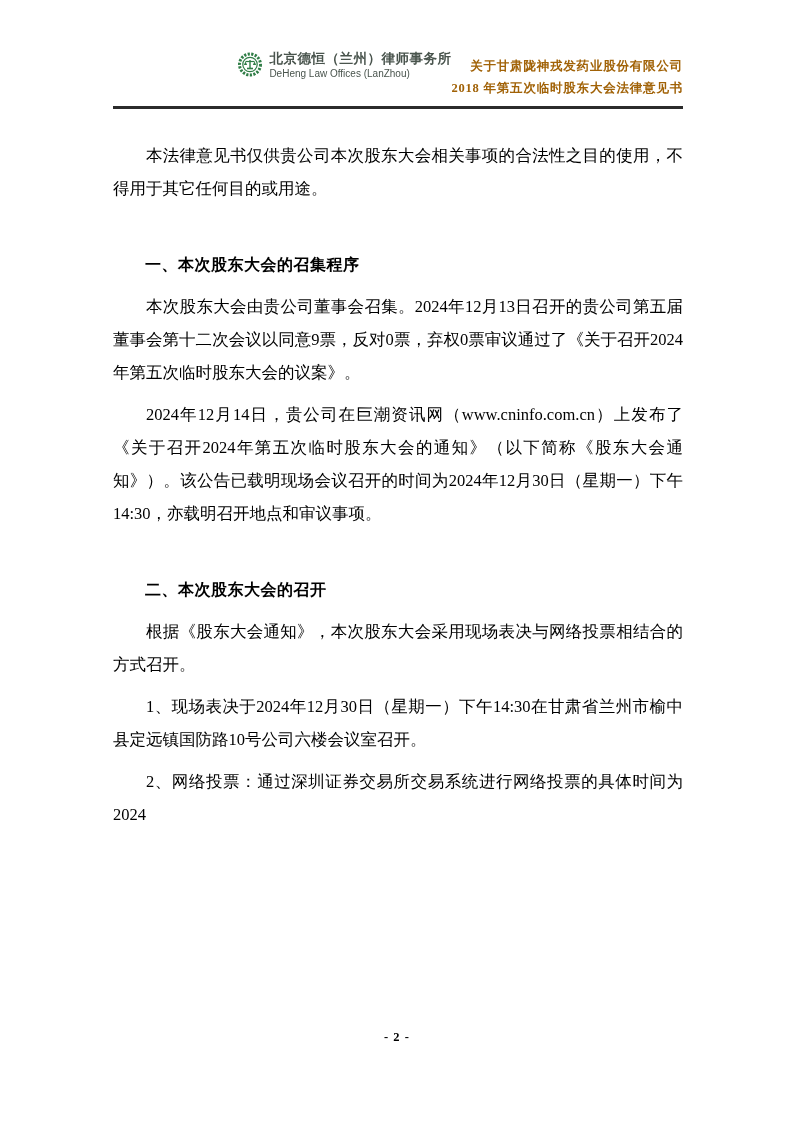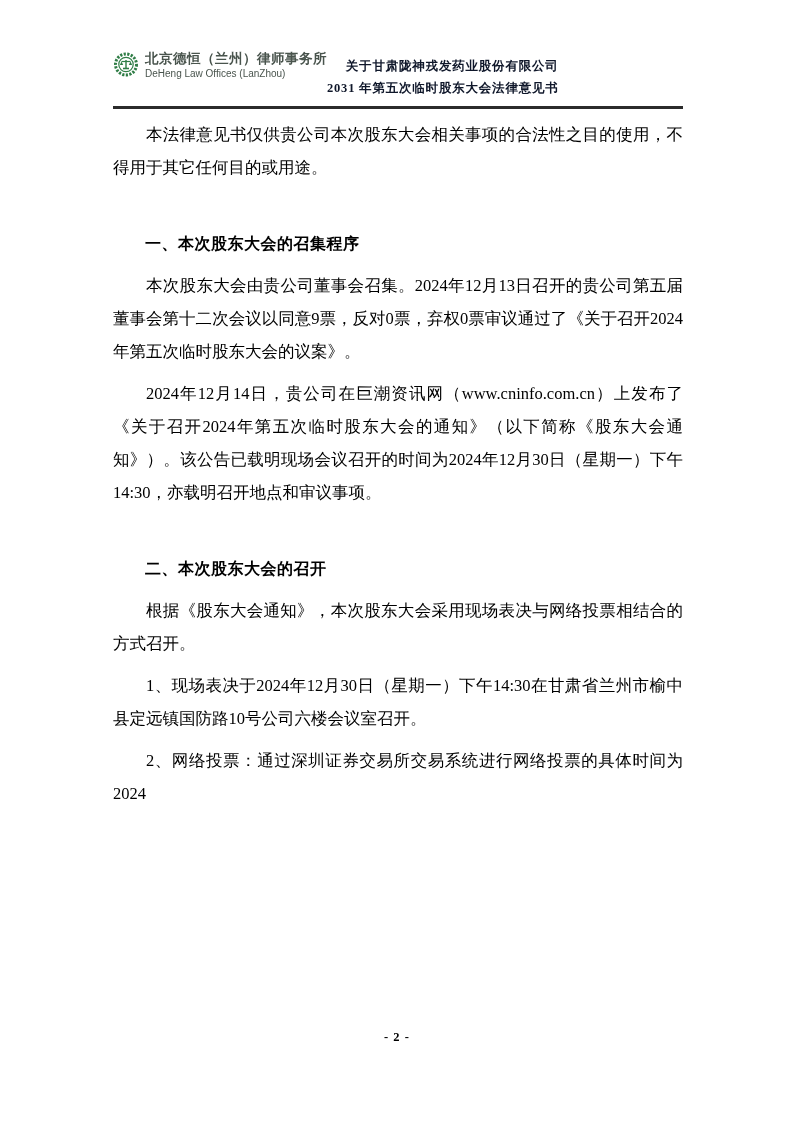--- a/index.html
+++ b/index.html
@@ -17,43 +17,43 @@
   .content {
     position: absolute;
     left: 113px;
     width: 570px;
     top: 0;
   }
   
   .header {
     padding-top: 50px;
     display: flex;
-    justify-content: flex-start;
+    justify-content: flex-end;
     align-items: flex-start;
   }
   .logo-block { display: flex; align-items: flex-start; gap: 6px; }
   .logo-icon { color: #2f7d46; line-height: 0; margin-top: 2px; }
   .firm-names { font-family: "Liberation Sans", "DejaVu Sans", sans-serif; color: #49544d; }
   .firm-zh { font-size: 13.5px; font-weight: bold; letter-spacing: 0.5px; line-height: 17px; }
   .firm-en { font-size: 10px; line-height: 13px; }
   .doc-titles {
     text-align: right;
     font-weight: bold;
     font-size: 12.5px;
     line-height: 22px;
-    color: #0f172a;
+    color: #a16207;
     padding-top: 5px;
     letter-spacing: 0.8px;
   }
   .header-rule {
     border-bottom: 3px solid #2b2b2b;
     margin-top: 7px;
   }
   
-  .body-text { padding-top: 9px; }
+  .body-text { padding-top: 30px; }
   .para {
     font-size: 16.5px;
     line-height: 33px;
     text-align: justify;
     text-indent: 2em;
     margin-bottom: 9px;
   }
   .heading {
     font-family: Liberation Serif, serif;
     font-weight: bold;
@@ -96,21 +96,21 @@
             <line x1="10" y1="16.5" x2="16" y2="16.5" stroke="currentColor" stroke-width="1.6"></line>
           </svg>
         </span>
         <div class="firm-names">
           <div class="firm-zh">北京德恒（兰州）律师事务所</div>
           <div class="firm-en">DeHeng Law Offices (LanZhou)</div>
         </div>
       </div>
       <div class="doc-titles">
         <div>关于甘肃陇神戎发药业股份有限公司</div>
-        <div>2031 年第五次临时股东大会法律意见书</div>
+        <div>2018 年第五次临时股东大会法律意见书</div>
       </div>
     </div>
     <div class="header-rule"></div>
 
     <div class="body-text">
       <p class="para">本法律意见书仅供贵公司本次股东大会相关事项的合法性之目的使用，不得用于其它任何目的或用途。</p>
       <div class="heading">一、本次股东大会的召集程序</div>
       <p class="para">本次股东大会由贵公司董事会召集。2024年12月13日召开的贵公司第五届董事会第十二次会议以同意9票，反对0票，弃权0票审议通过了《关于召开2024年第五次临时股东大会的议案》。</p>
       <p class="para">2024年12月14日，贵公司在巨潮资讯网（www.cninfo.com.cn）上发布了《关于召开2024年第五次临时股东大会的通知》（以下简称《股东大会通知》）。该公告已载明现场会议召开的时间为2024年12月30日（星期一）下午14:30，亦载明召开地点和审议事项。</p>
       <div class="heading">二、本次股东大会的召开</div>

